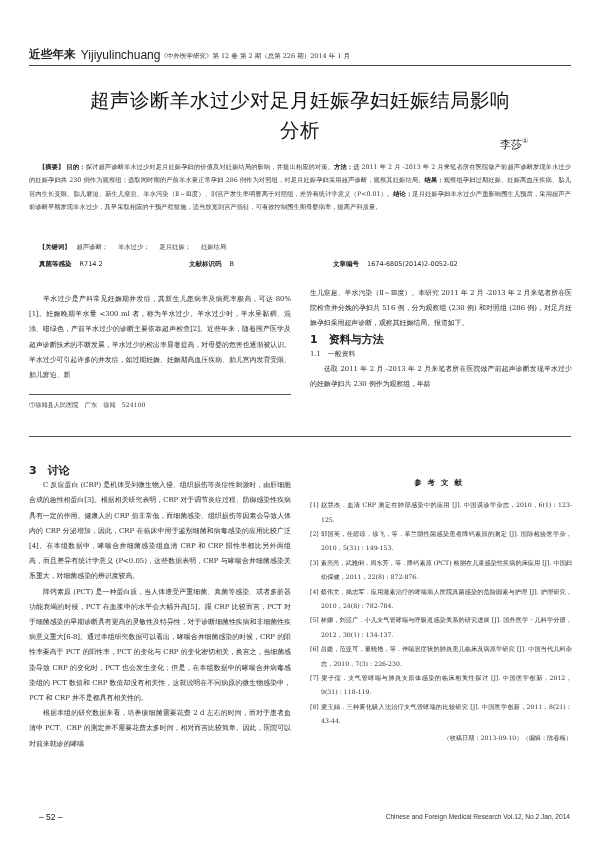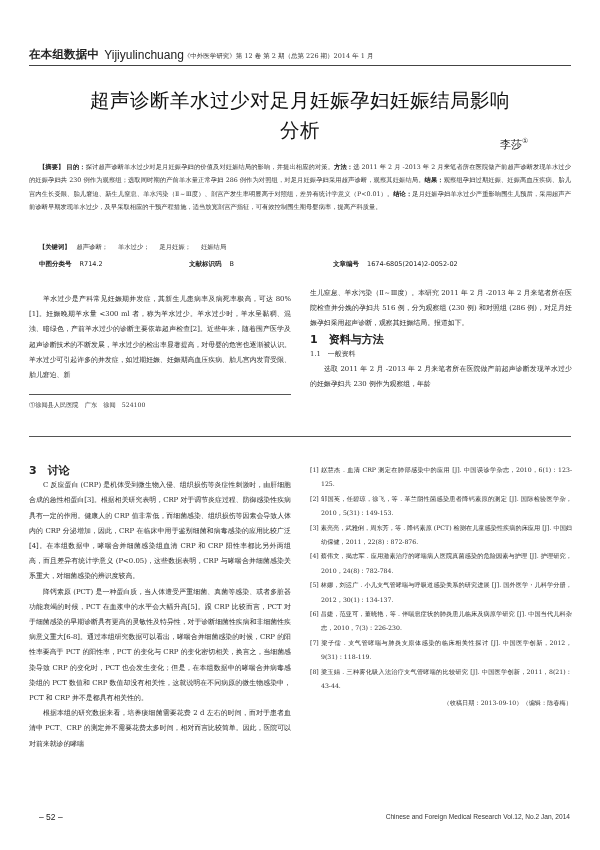--- a/index.html
+++ b/index.html
@@ -48,21 +48,21 @@
   .ref { font-size: 6.2px; line-height: 14.4px; padding-left: 11px; text-indent: -11px; color: #2a2a2a; text-align: justify; }
   .received { text-align: right; font-size: 6.2px; line-height: 15px; color: #333; margin-top: 1px; }
 
   .page-num { position: absolute; left: 39px; top: 812px; font-family: "Liberation Sans", sans-serif; font-size: 8.5px; color: #222; }
   .footer-journal { position: absolute; right: 30px; top: 813px; font-family: "Liberation Sans", sans-serif; font-size: 6.6px; color: #333; }
 </style>
 </head>
 <body>
 
 <div class="header">
-  <span class="section">在本组数据中</span>
+  <span class="section">近些年来</span>
   <span class="roman">Yijiyulinchuang</span>
   <span class="issue">《中外医学研究》第 12 卷 第 2 期（总第 226 期）2014 年 1 月</span>
 </div>
 
 <div class="title">
   <div>超声诊断羊水过少对足月妊娠孕妇妊娠结局影响</div>
   <div>分析</div>
 </div>
 
 <div class="author">
@@ -77,21 +77,21 @@
 <div class="keywords">
   <b>【关键词】</b>
   <span class="kw">超声诊断；</span>
   <span class="kw">羊水过少；</span>
   <span class="kw">足月妊娠；</span>
   <span class="kw">妊娠结局</span>
 </div>
 
 <div class="classline">
   <div class="item" style="left:0">
-    <span class="lbl">中图分类号</span><span>R714.2</span>
+    <span class="lbl">真菌等感染</span><span>R714.2</span>
   </div>
   <div class="item" style="left:150px">
     <span class="lbl">文献标识码</span><span>B</span>
   </div>
   <div class="item" style="left:294px">
     <span class="lbl">文章编号</span><span>1674-6805(2014)2-0052-02</span>
   </div>
 </div>
 
 <div class="col col-top-left">
@@ -111,20 +111,21 @@
 <div class="section-divider"></div>
 
 <div class="col col-bot-left">
   <h3>3　讨论</h3>
   <p>C 反应蛋白 (CRP) 是机体受到微生物入侵、组织损伤等炎症性刺激时，由肝细胞合成的急性相蛋白[3]。根据相关研究表明，CRP 对于调节炎症过程、防御感染性疾病具有一定的作用。健康人的 CRP 值非常低，而细菌感染、组织损伤等因素会导致人体内的 CRP 分泌增加，因此，CRP 在临床中用于鉴别细菌和病毒感染的应用比较广泛[4]。在本组数据中，哮喘合并细菌感染组血清 CRP 和 CRP 阳性率都比另外两组高，而且差异有统计学意义 (P&lt;0.05)，这些数据表明，CRP 与哮喘合并细菌感染关系重大，对细菌感染的辨识度较高。</p>
   <p>降钙素原 (PCT) 是一种蛋白质，当人体遭受严重细菌、真菌等感染、或者多脏器功能衰竭的时候，PCT 在血浆中的水平会大幅升高[5]。跟 CRP 比较而言，PCT 对于细菌感染的早期诊断具有更高的灵敏性及特异性，对于诊断细菌性疾病和非细菌性疾病意义重大[6-8]。通过本组研究数据可以看出，哮喘合并细菌感染的时候，CRP 的阳性率要高于 PCT 的阳性率，PCT 的变化与 CRP 的变化密切相关，换言之，当细菌感染导致 CRP 的变化时，PCT 也会发生变化；但是，在本组数据中的哮喘合并病毒感染组的 PCT 数值和 CRP 数值却没有相关性，这就说明在不同病原的微生物感染中，PCT 和 CRP 并不是都具有相关性的。</p>
   <p>根据本组的研究数据来看，培养痰细菌需要花费 2 d 左右的时间，而对于患者血清中 PCT、CRP 的测定并不需要花费太多时间，相对而言比较简单。因此，医院可以对前来就诊的哮喘</p>
 </div>
 
 <div class="col col-bot-right">
+  <div class="refs-title">参考文献</div>
   <div class="ref">[1] 赵慧杰 . 血清 CRP 测定在肺部感染中的应用 [J]. 中国误诊学杂志，2010，6(1)：123-125.</div>
   <div class="ref">[2] 邹国英，任碧琼，徐飞，等 . 革兰阴性菌感染患者降钙素原的测定 [J]. 国际检验医学杂，2010，5(31)：149-153.</div>
   <div class="ref">[3] 素亮亮，武雅俐，周东芳，等 . 降钙素原 (PCT) 检测在儿童感染性疾病的床应用 [J]. 中国妇幼保健，2011，22(8)：872-876.</div>
   <div class="ref">[4] 蔡伟文，揭志军 . 应用激素治疗的哮喘病人医院真菌感染的危险因素与护理 [J]. 护理研究，2010，24(8)：782-784.</div>
   <div class="ref">[5] 林娜，刘运广 . 小儿支气管哮喘与呼吸道感染关系的研究进展 [J]. 国外医学・儿科学分册，2012，30(1)：134-137.</div>
   <div class="ref">[6] 吕婕，范亚可，董晓艳，等 . 伴喘息症状的肺炎患儿临床及病原学研究 [J]. 中国当代儿科杂志，2010，7(3)：226-230.</div>
   <div class="ref">[7] 梁子儒 . 支气管哮喘与肺炎支原体感染的临床相关性探讨 [J]. 中国医学创新，2012，9(31)：118-119.</div>
   <div class="ref">[8] 梁玉娟 . 三种雾化吸入法治疗支气管哮喘的比较研究 [J]. 中国医学创新，2011，8(21)：43-44.</div>
   <div class="received">（收稿日期：2013-09-10）（编辑：陈春梅）</div>
 </div>

